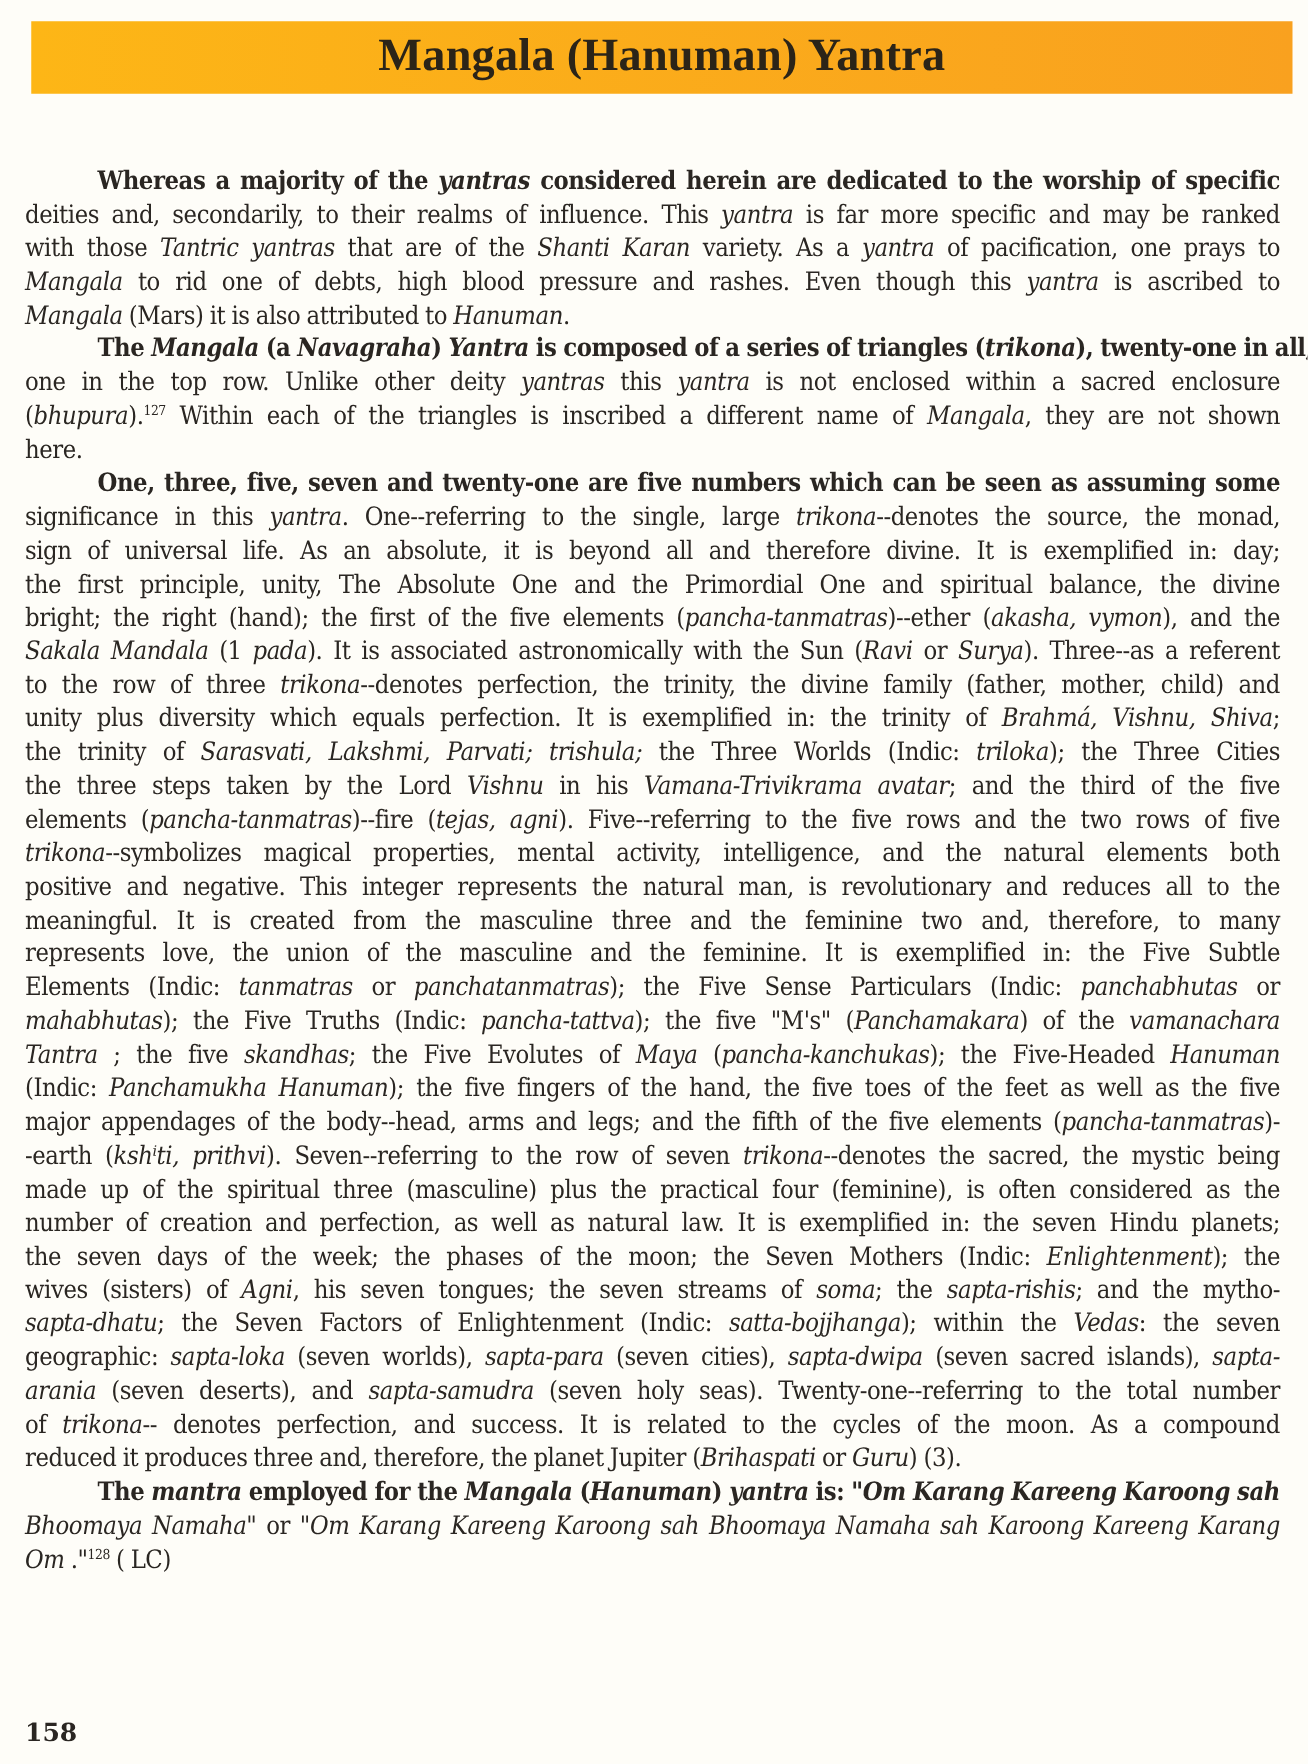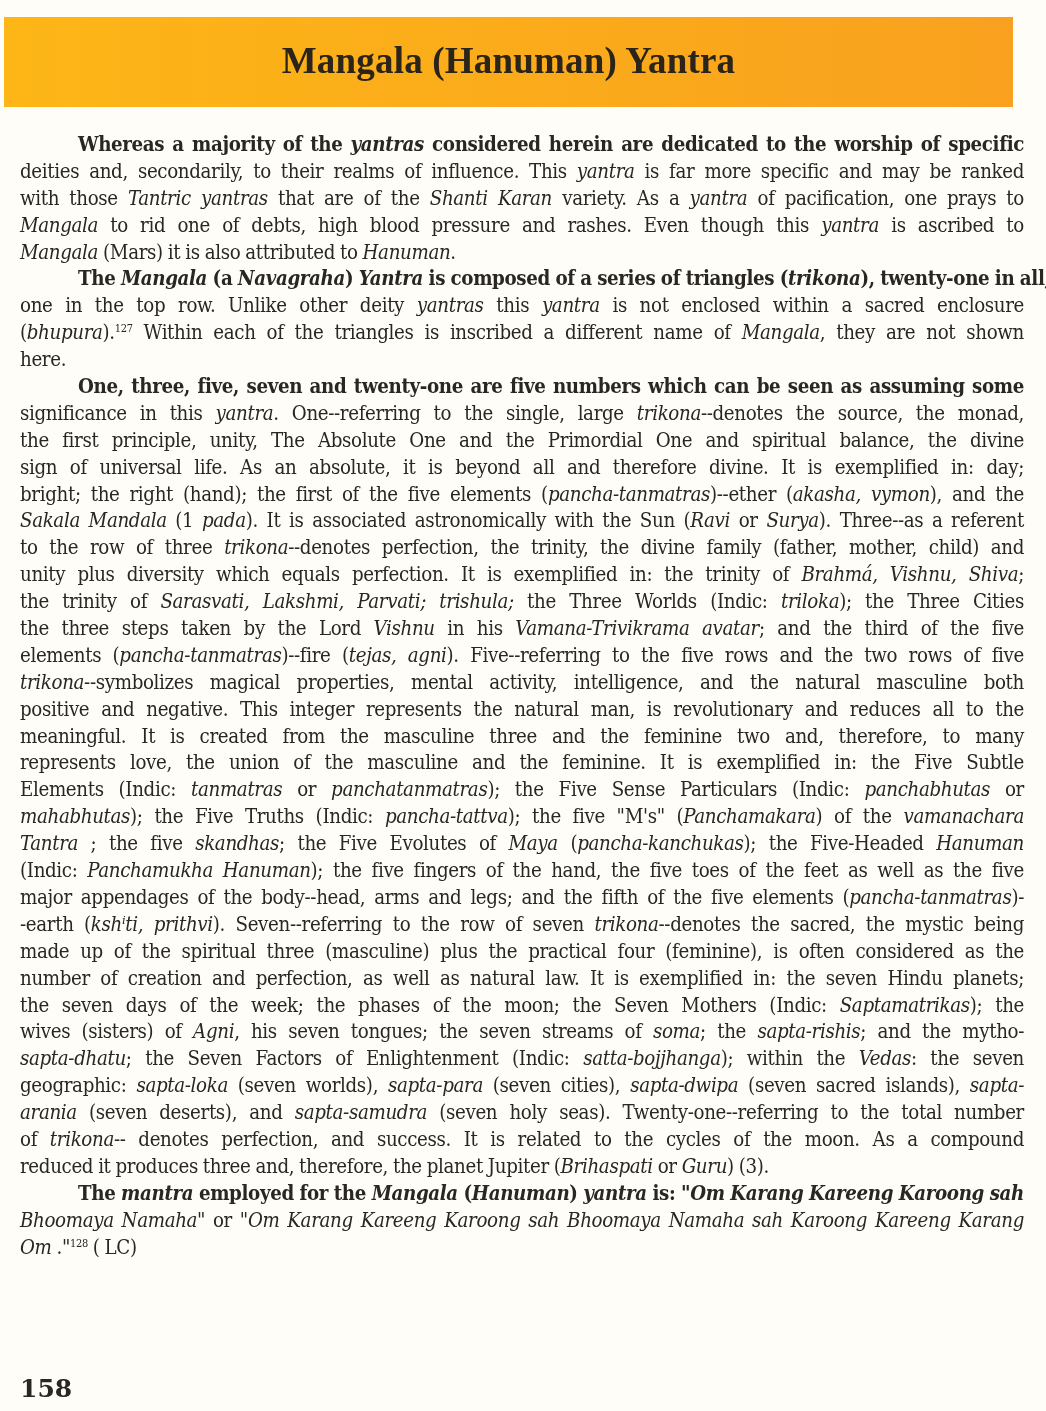--- a/index.html
+++ b/index.html
@@ -7,24 +7,24 @@
     width: 1046px;
     height: 1411px;
     background: #fefdf8;
     position: relative;
     overflow: hidden;
     font-family: "DejaVu Serif", "Liberation Serif", serif;
     color: #2a2622;
   }
   .banner {
     position: absolute;
-    left: 4px;
+    left: 25px;
     top: 17px;
     width: 1009px;
-    height: 90px;
+    height: 58px;
     background: linear-gradient(90deg, #fdb616 0%, #fcb11a 50%, #f9a11f 100%);
     display: flex;
     align-items: center;
     justify-content: center;
   }
   .banner h1 {
     margin: 0;
     font-family: "Liberation Serif", "DejaVu Serif", serif;
     font-weight: bold;
     font-size: 37px;
@@ -54,21 +54,21 @@
   .line.indent { padding-left: 58px; font-weight: bold; }
   .line.last { text-align-last: left; }
   .line i { font-style: italic; }
   .line sup { font-size: 11px; vertical-align: 7px; line-height: 0; }
   .page-number {
     position: absolute;
     left: 20px;
     top: 1374px;
     font-family: "DejaVu Serif", "Liberation Serif", serif;
     font-weight: bold;
-    font-size: 25px;
+    font-size: 20px;
     color: #2a2622;
   }
 </style>
 </head>
 <body>
 
 <div class="banner" style="background: linear-gradient(90deg, rgb(253, 182, 22) 0%, rgb(249, 161, 31) 100%);">
   <h1 style="color: rgb(43, 36, 24);">Mangala (Hanuman) Yantra</h1>
 </div>
 
@@ -82,42 +82,42 @@
     </div>
     <div>
       <span class="line indent"><span>The </span><i>Mangala</i><span> (a </span><i>Navagraha</i><span>) </span><i>Yantra</i><span> is composed of a series of triangles (</span><i>trikona</i><span>), twenty-one in all,</span></span>
       <span class="line"><span>one in the top row. Unlike other deity </span><i>yantras</i><span> this </span><i>yantra</i><span> is not enclosed within a sacred enclosure</span></span>
       <span class="line"><span>(</span><i>bhupura</i><span>).</span><sup>127</sup><span> Within each of the triangles is inscribed a different name of </span><i>Mangala</i><span>, they are not shown</span></span>
       <span class="line last"><span>here.</span></span>
     </div>
     <div>
       <span class="line indent"><span>One, three, five, seven and twenty-one are five numbers which can be seen as assuming some</span></span>
       <span class="line"><span>significance in this </span><i>yantra</i><span>. One--referring to the single, large </span><i>trikona</i><span>--denotes the source, the monad,</span></span>
+      <span class="line"><span>sign of universal life. As an absolute, it is beyond all and therefore divine. It is exemplified in: day;</span></span>
       <span class="line"><span>the first principle, unity, The Absolute One and the Primordial One and spiritual balance, the divine</span></span>
-      <span class="line"><span>sign of universal life. As an absolute, it is beyond all and therefore divine. It is exemplified in: day;</span></span>
       <span class="line"><span>bright; the right (hand); the first of the five elements (</span><i>pancha-tanmatras</i><span>)--ether (</span><i>akasha, vymon</i><span>), and the</span></span>
       <span class="line"><i>Sakala Mandala</i><span> (1 </span><i>pada</i><span>). It is associated astronomically with the Sun (</span><i>Ravi</i><span> or </span><i>Surya</i><span>). Three--as a referent</span></span>
       <span class="line"><span>to the row of three </span><i>trikona</i><span>--denotes perfection, the trinity, the divine family (father, mother, child) and</span></span>
       <span class="line"><span>unity plus diversity which equals perfection. It is exemplified in: the trinity of </span><i>Brahmá, Vishnu, Shiva</i><span>;</span></span>
       <span class="line"><span>the trinity of </span><i>Sarasvati, Lakshmi, Parvati; trishula;</i><span> the Three Worlds (Indic: </span><i>triloka</i><span>); the Three Cities</span></span>
       <span class="line"><span>the three steps taken by the Lord </span><i>Vishnu</i><span> in his </span><i>Vamana-Trivikrama avatar</i><span>; and the third of the five</span></span>
       <span class="line"><span>elements (</span><i>pancha-tanmatras</i><span>)--fire (</span><i>tejas, agni</i><span>). Five--referring to the five rows and the two rows of five</span></span>
-      <span class="line"><i>trikona</i><span>--symbolizes magical properties, mental activity, intelligence, and the natural masculine both</span></span>
+      <span class="line"><i>trikona</i><span>--symbolizes magical properties, mental activity, intelligence, and the natural elements both</span></span>
       <span class="line"><span>positive and negative. This integer represents the natural man, is revolutionary and reduces all to the</span></span>
       <span class="line"><span>meaningful. It is created from the masculine three and the feminine two and, therefore, to many</span></span>
       <span class="line"><span>represents love, the union of the masculine and the feminine. It is exemplified in: the Five Subtle</span></span>
       <span class="line"><span>Elements (Indic: </span><i>tanmatras</i><span> or </span><i>panchatanmatras</i><span>); the Five Sense Particulars (Indic: </span><i>panchabhutas</i><span> or</span></span>
       <span class="line"><i>mahabhutas</i><span>); the Five Truths (Indic: </span><i>pancha-tattva</i><span>); the five "M's" (</span><i>Panchamakara</i><span>) of the </span><i>vamanachara</i></span>
       <span class="line"><i>Tantra</i><span> ; the five </span><i>skandhas</i><span>; the Five Evolutes of </span><i>Maya</i><span> (</span><i>pancha-kanchukas</i><span>); the Five-Headed </span><i>Hanuman</i></span>
       <span class="line"><span>(Indic: </span><i>Panchamukha Hanuman</i><span>); the five fingers of the hand, the five toes of the feet as well as the five</span></span>
       <span class="line"><span>major appendages of the body--head, arms and legs; and the fifth of the five elements (</span><i>pancha-tanmatras</i><span>)-</span></span>
       <span class="line"><span>-earth (</span><i>kshⁱti, prithvi</i><span>). Seven--referring to the row of seven </span><i>trikona</i><span>--denotes the sacred, the mystic being</span></span>
       <span class="line"><span>made up of the spiritual three (masculine) plus the practical four (feminine), is often considered as the</span></span>
       <span class="line"><span>number of creation and perfection, as well as natural law. It is exemplified in: the seven Hindu planets;</span></span>
-      <span class="line"><span>the seven days of the week; the phases of the moon; the Seven Mothers (Indic: </span><i>Saptamatrikas</i><span>); the</span></span>
+      <span class="line"><span>the seven days of the week; the phases of the moon; the Seven Mothers (Indic: </span><i>Enlightenment</i><span>); the</span></span>
       <span class="line"><span>wives (sisters) of </span><i>Agni</i><span>, his seven tongues; the seven streams of </span><i>soma</i><span>; the </span><i>sapta-rishis</i><span>; and the mytho-</span></span>
       <span class="line"><i>sapta-dhatu</i><span>; the Seven Factors of Enlightenment (Indic: </span><i>satta-bojjhanga</i><span>); within the </span><i>Vedas</i><span>: the seven</span></span>
       <span class="line"><span>geographic: </span><i>sapta-loka</i><span> (seven worlds), </span><i>sapta-para</i><span> (seven cities), </span><i>sapta-dwipa</i><span> (seven sacred islands), </span><i>sapta-</i></span>
       <span class="line"><i>arania</i><span> (seven deserts), and </span><i>sapta-samudra</i><span> (seven holy seas). Twenty-one--referring to the total number</span></span>
       <span class="line"><span>of </span><i>trikona</i><span>-- denotes perfection, and success. It is related to the cycles of the moon. As a compound</span></span>
       <span class="line last"><span>reduced it produces three and, therefore, the planet  Jupiter (</span><i>Brihaspati</i><span> or </span><i>Guru</i><span>) (3).</span></span>
     </div>
     <div>
       <span class="line indent"><span>The </span><i>mantra</i><span> employed for the </span><i>Mangala</i><span> (</span><i>Hanuman</i><span>) </span><i>yantra</i><span> is: "</span><i>Om Karang Kareeng Karoong sah</i></span>
       <span class="line"><i>Bhoomaya Namaha</i><span>" or "</span><i>Om Karang Kareeng Karoong sah Bhoomaya Namaha sah Karoong Kareeng  Karang</i></span>

